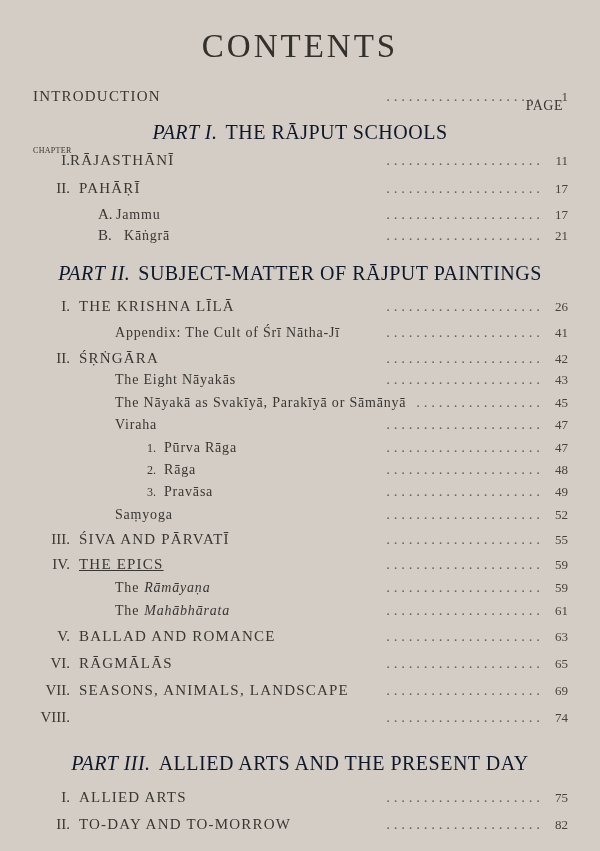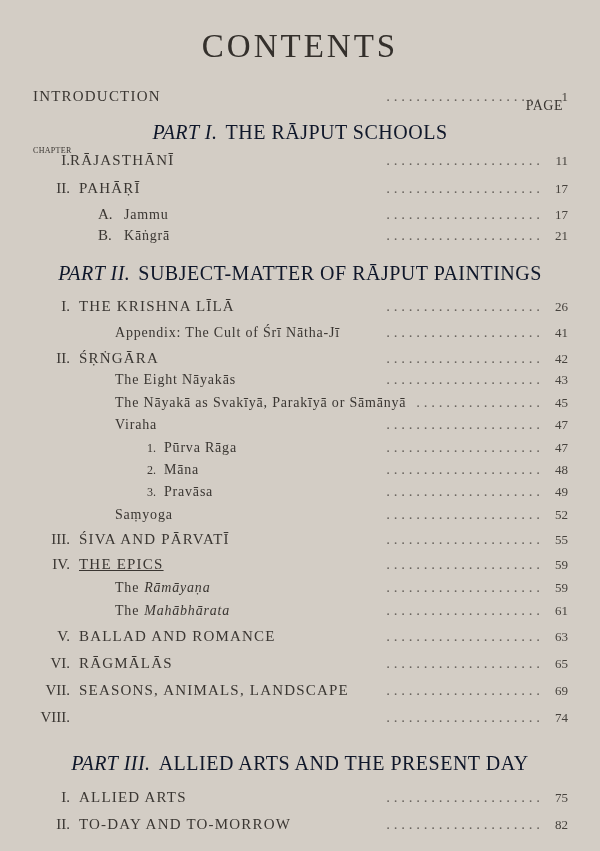--- a/index.html
+++ b/index.html
@@ -67,21 +67,21 @@
     <span class="page-num">11</span>
   </div>
   <div class="row" style="top:178px; left:40px; width:528px;">
     <span class="num" style="width:30px;">II.</span>
     <span class="label caps" style="margin-left:9px;">PAHĀṚĪ</span>
     <span class="dots" style="direction: rtl;"> .      .      .      .      .      .      .      .      .      .      .      .      .      .      .      .      .      .      .      .      .</span>
     <span class="page-num">17</span>
   </div>
   <div class="row" style="top:204px; left:98px; width:470px;">
     <span class="num" style="width:18px; text-align:left;">A.</span>
-    <span class="label" style="margin-left:8px; font-size:14px;">Jammu</span>
+    <span class="label" style="font-size:14px;">Jammu</span>
     <span class="dots" style="direction: rtl;"> .      .      .      .      .      .      .      .      .      .      .      .      .      .      .      .      .      .      .      .      .</span>
     <span class="page-num">17</span>
   </div>
   <div class="row" style="top:225px; left:98px; width:470px;">
     <span class="num" style="width:18px; text-align:left;">B.</span>
     <span class="label" style="margin-left:8px; font-size:14px;">Kāṅgrā</span>
     <span class="dots" style="direction: rtl;"> .      .      .      .      .      .      .      .      .      .      .      .      .      .      .      .      .      .      .      .      .</span>
     <span class="page-num">21</span>
   </div>
 
@@ -122,21 +122,21 @@
     <span class="page-num">47</span>
   </div>
   <div class="row" style="top:437px; left:140px; width:428px;">
     <span class="num" style="width:16px; font-size:12px;">1.</span>
     <span class="label" style="margin-left:8px; font-size:14px;">Pūrva Rāga</span>
     <span class="dots" style="direction: rtl;"> .      .      .      .      .      .      .      .      .      .      .      .      .      .      .      .      .      .      .      .      .</span>
     <span class="page-num">47</span>
   </div>
   <div class="row" style="top:459px; left:140px; width:428px;">
     <span class="num" style="width:16px; font-size:12px;">2.</span>
-    <span class="label" style="margin-left:8px; font-size:14px;">Māna</span>
+    <span class="label" style="margin-left:8px; font-size:14px;">Rāga</span>
     <span class="dots" style="direction: rtl;"> .      .      .      .      .      .      .      .      .      .      .      .      .      .      .      .      .      .      .      .      .</span>
     <span class="page-num">48</span>
   </div>
   <div class="row" style="top:481px; left:140px; width:428px;">
     <span class="num" style="width:16px; font-size:12px;">3.</span>
     <span class="label" style="margin-left:8px; font-size:14px;">Pravāsa</span>
     <span class="dots" style="direction: rtl;"> .      .      .      .      .      .      .      .      .      .      .      .      .      .      .      .      .      .      .      .      .</span>
     <span class="page-num">49</span>
   </div>
   <div class="row" style="top:504px; left:115px; width:453px;">

